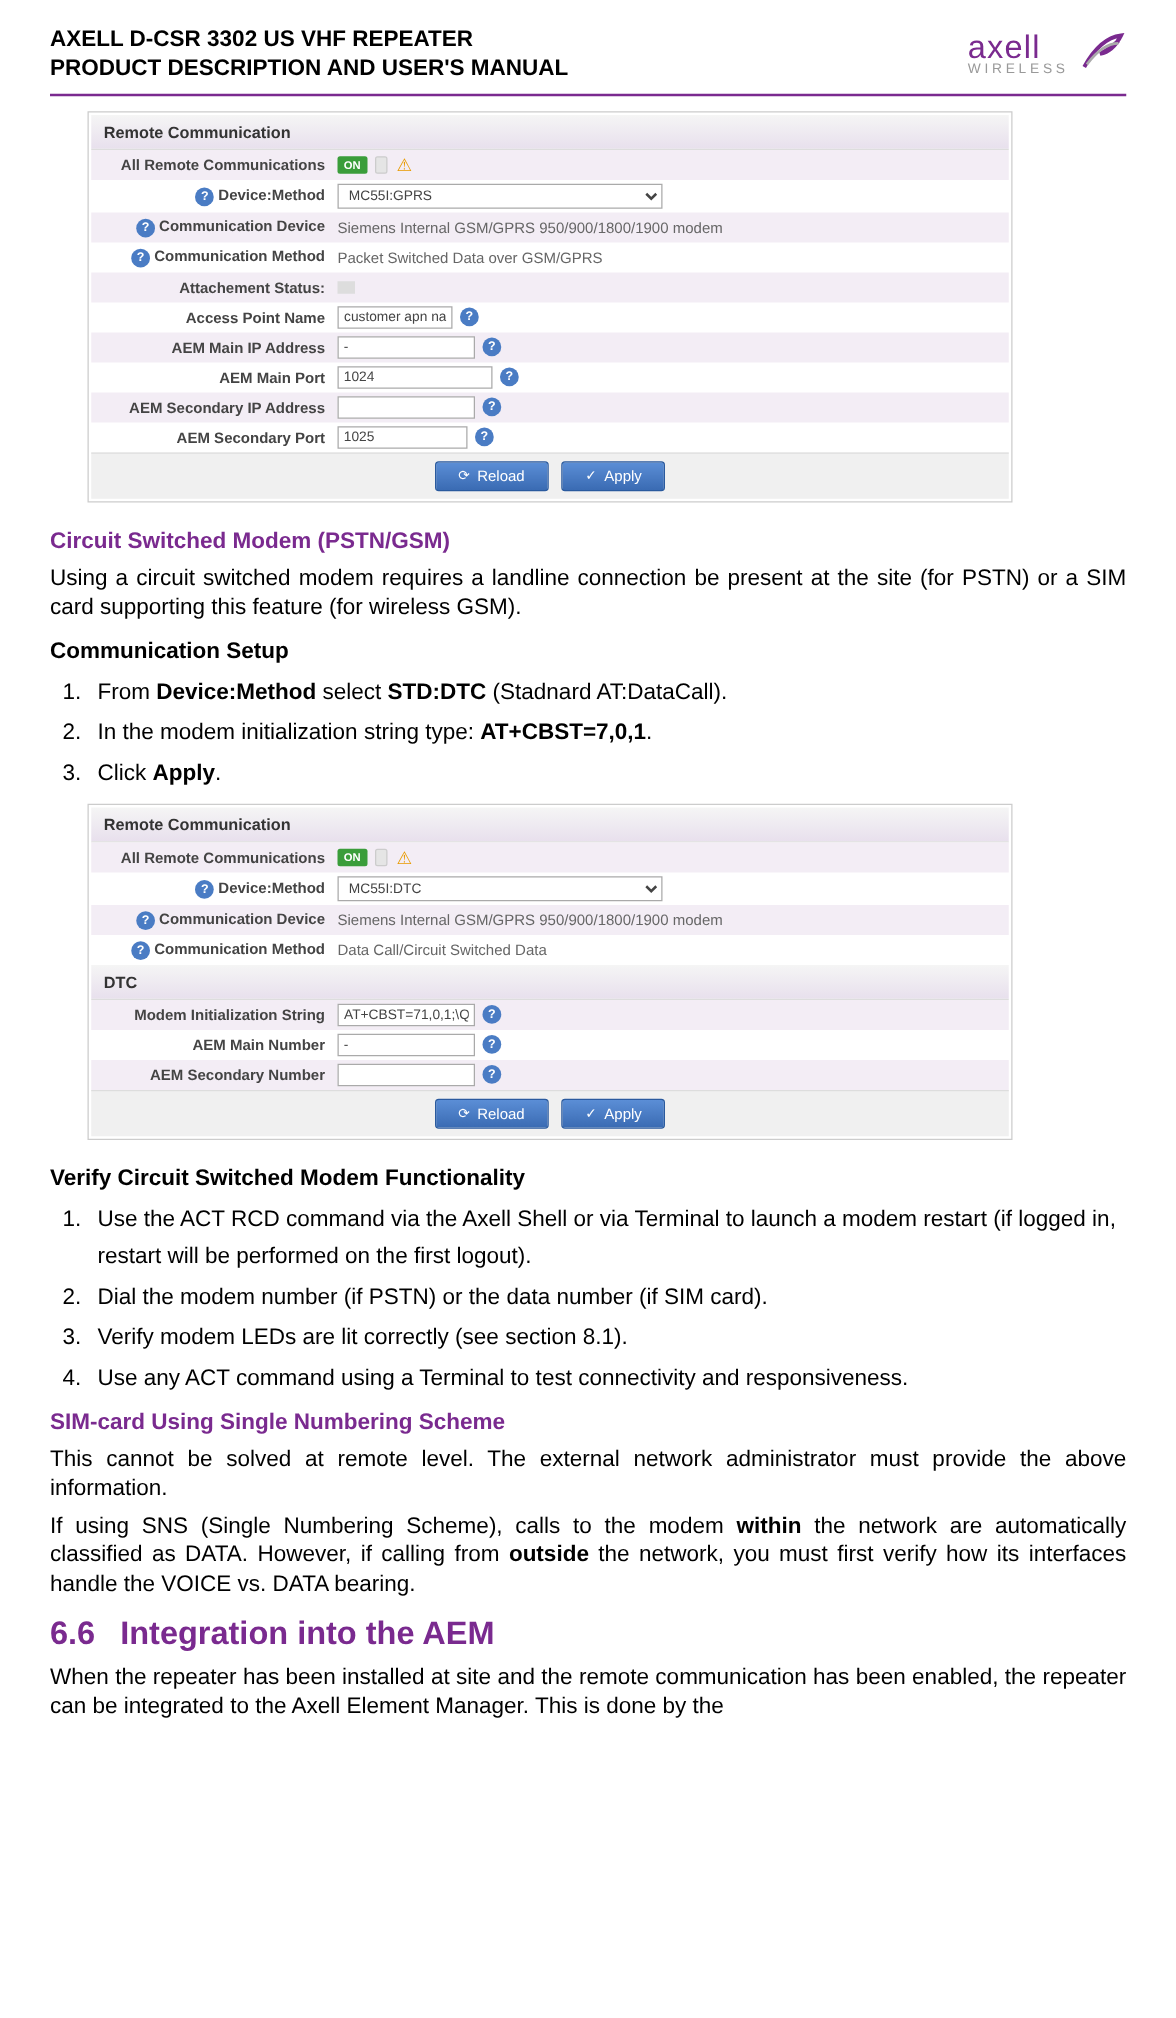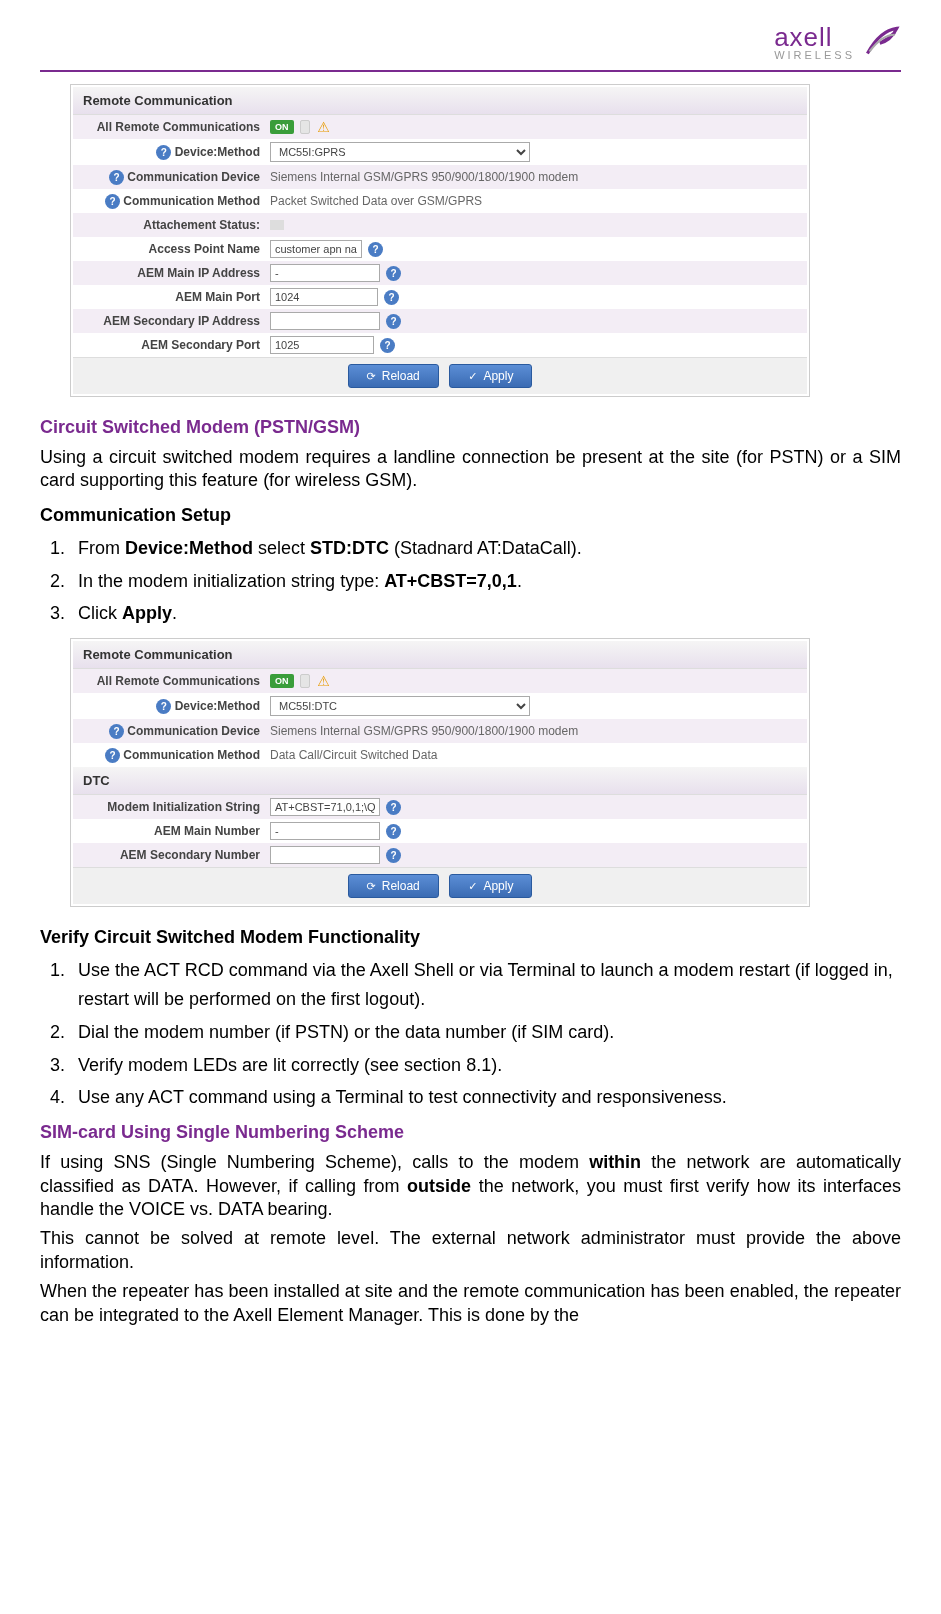--- a/index.html
+++ b/index.html
@@ -39,20 +39,22 @@
     
     .footer { display: flex; justify-content: space-between; border-top: 2px solid #7a2a8f; padding-top: 8px; margin-top: 20px; font-size: 16px; color: #333; }
   </style>
 </head>
 <body>
 
 <div class="page">
 
   <div class="header">
     <div class="header-left">
+      <div>AXELL D-CSR 3302 US VHF REPEATER</div>
+      <div>PRODUCT DESCRIPTION AND USER'S MANUAL</div>
     </div>
     <div class="logo">
       <div class="logo-text">
         <span class="ax">axell</span>
         <span class="sub">WIRELESS</span>
       </div>
       <svg class="logo-swirl" viewBox="0 0 40 40">
         <path d="M 8 32 Q 20 10 36 8 Q 30 20 20 22 Q 28 18 34 12" fill="none" stroke="#7a2a8f" stroke-width="3"></path>
         <path d="M 10 30 Q 22 14 34 14" fill="none" stroke="#aaa" stroke-width="2"></path>
       </svg>
@@ -99,21 +101,21 @@
     <div class="ui-row striped">
       <div class="ui-label">AEM Main IP Address</div>
       <div class="ui-value">
           <input class="ui-input" style="width: 110px;" value="-"> 
           <span class="help-icon">?</span>
         </div>
     </div>
     <div class="ui-row">
       <div class="ui-label">AEM Main Port</div>
       <div class="ui-value">
-          <input class="ui-input" style="width: 108px;" value="1024"> 
+          <input class="ui-input" style="width: 124px;" value="1024"> 
           <span class="help-icon">?</span>
         </div>
     </div>
     <div class="ui-row striped">
       <div class="ui-label">AEM Secondary IP Address</div>
       <div class="ui-value">
           <input class="ui-input" style="width: 110px;" value=""> 
           <span class="help-icon">?</span>
         </div>
     </div>
@@ -205,20 +207,23 @@
 
   <h4 class="black">Verify Circuit Switched Modem Functionality</h4>
   <ol class="steps">
     <li>Use the ACT RCD command via the Axell Shell or via Terminal to launch a modem restart (if logged in, restart will be performed on the first logout).</li>
     <li>Dial the modem number (if PSTN) or the data number (if SIM card).</li>
     <li>Verify modem LEDs are lit correctly (see section 8.1).</li>
     <li>Use any ACT command using a Terminal to test connectivity and responsiveness.</li>
   </ol>
 
   <h3 class="purple">SIM-card Using Single Numbering Scheme</h3>
+  <p class="body">This cannot be solved at remote level. The external network administrator must provide the above information.</p>
   <p class="body">
     <span>If using SNS (Single Numbering Scheme), calls to the modem </span><b>within</b><span> the network are automatically classified as DATA. However, if calling from </span><b>outside</b><span> the network, you must first verify how its interfaces handle the VOICE vs. DATA bearing.</span>
   </p>
-  <p class="body">This cannot be solved at remote level. The external network administrator must provide the above information.</p>
-
+
+  <h2 class="purple">
+    <span class="num">6.6</span><span>Integration into the AEM</span>
+  </h2>
   <p class="body">When the repeater has been installed at site and the remote communication has been enabled, the repeater can be integrated to the Axell Element Manager. This is done by the</p>
 
 </div>
 
 </body></html>

